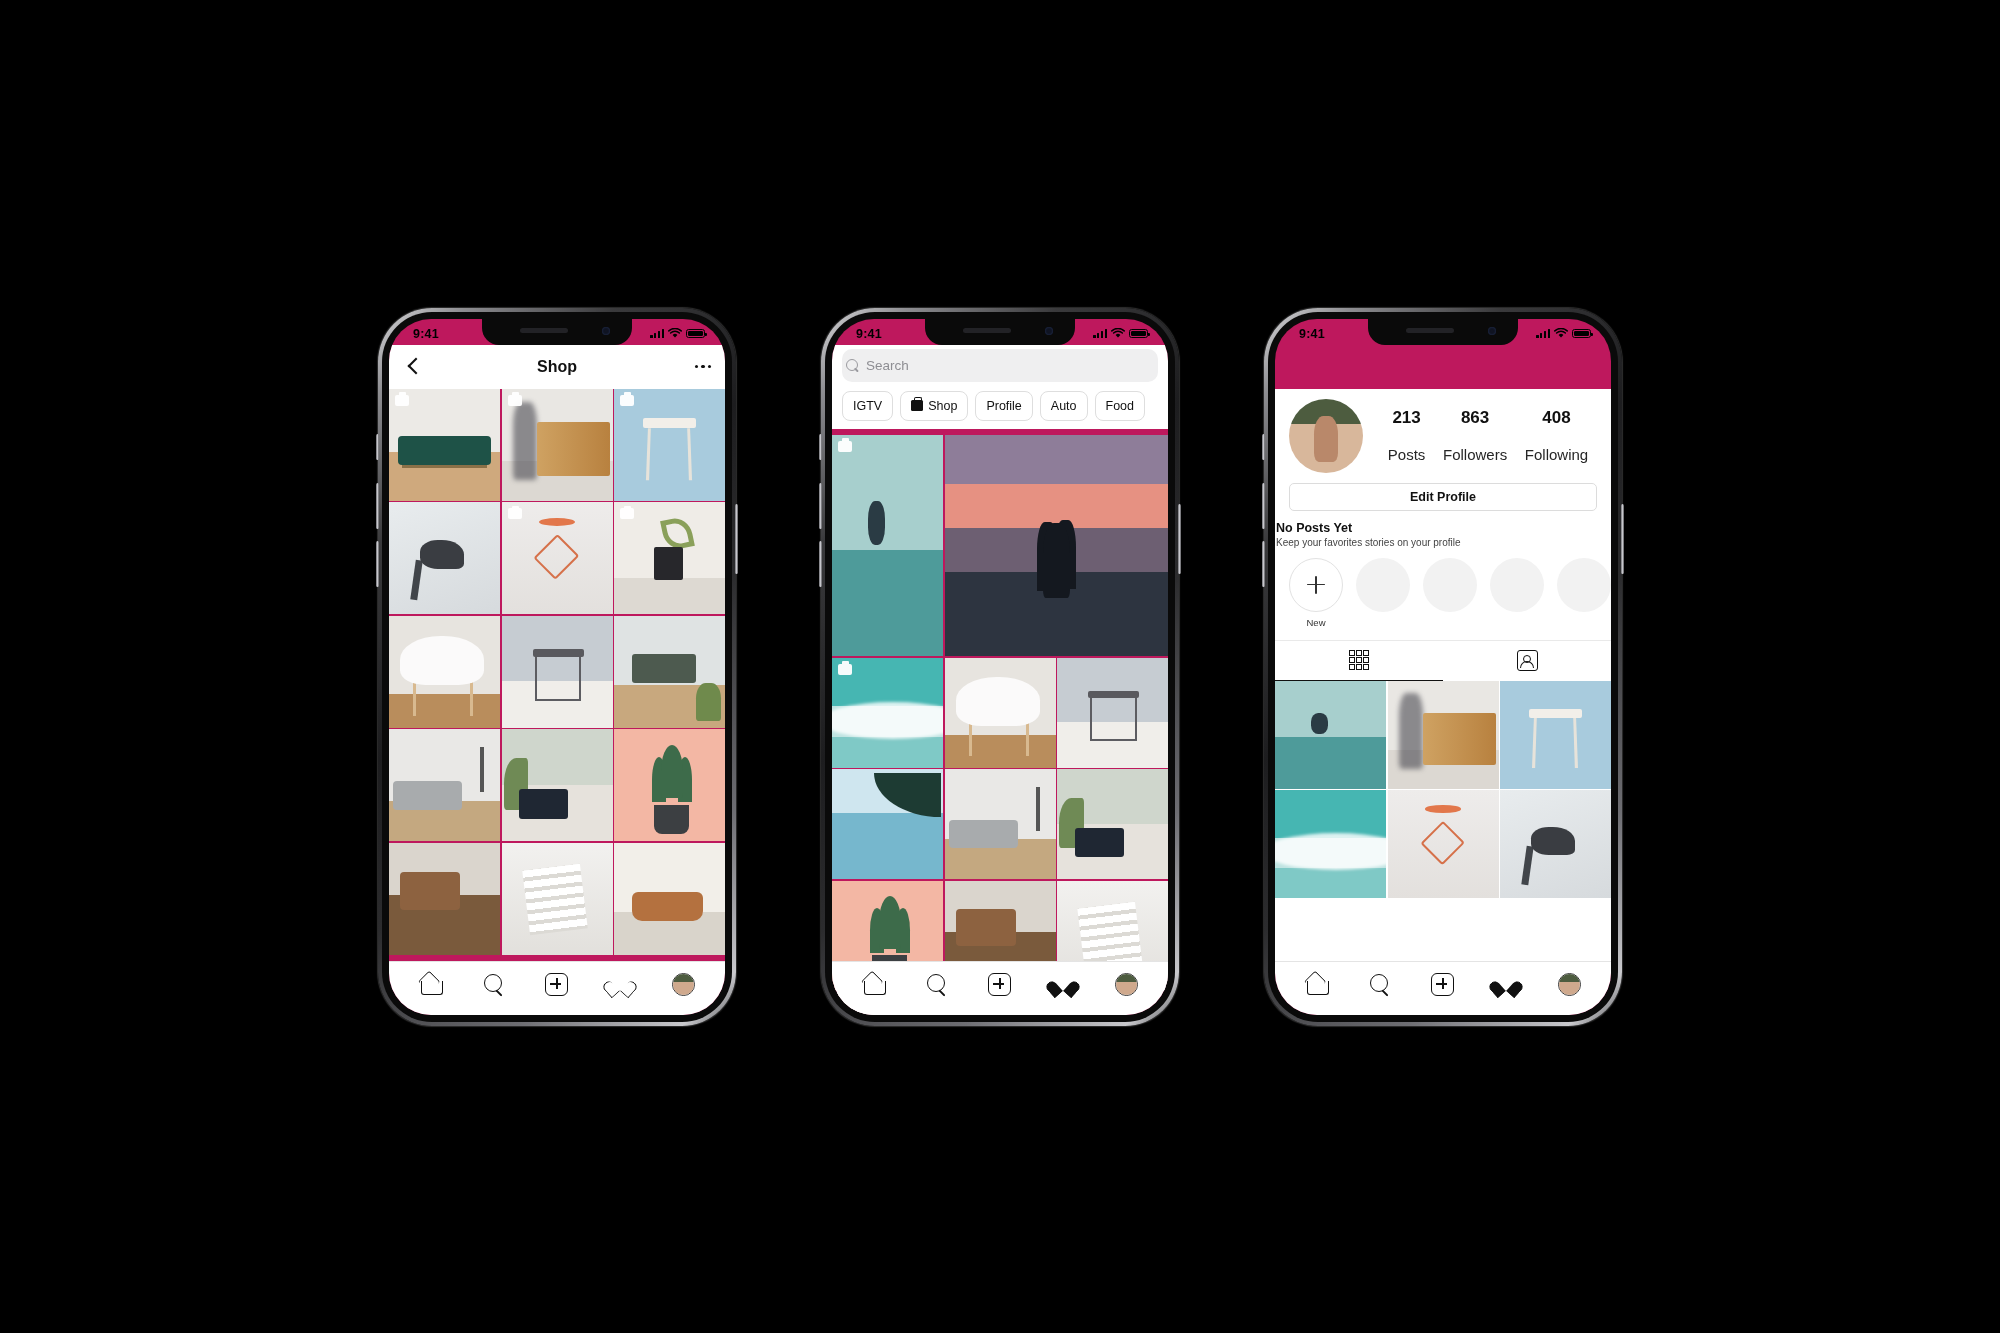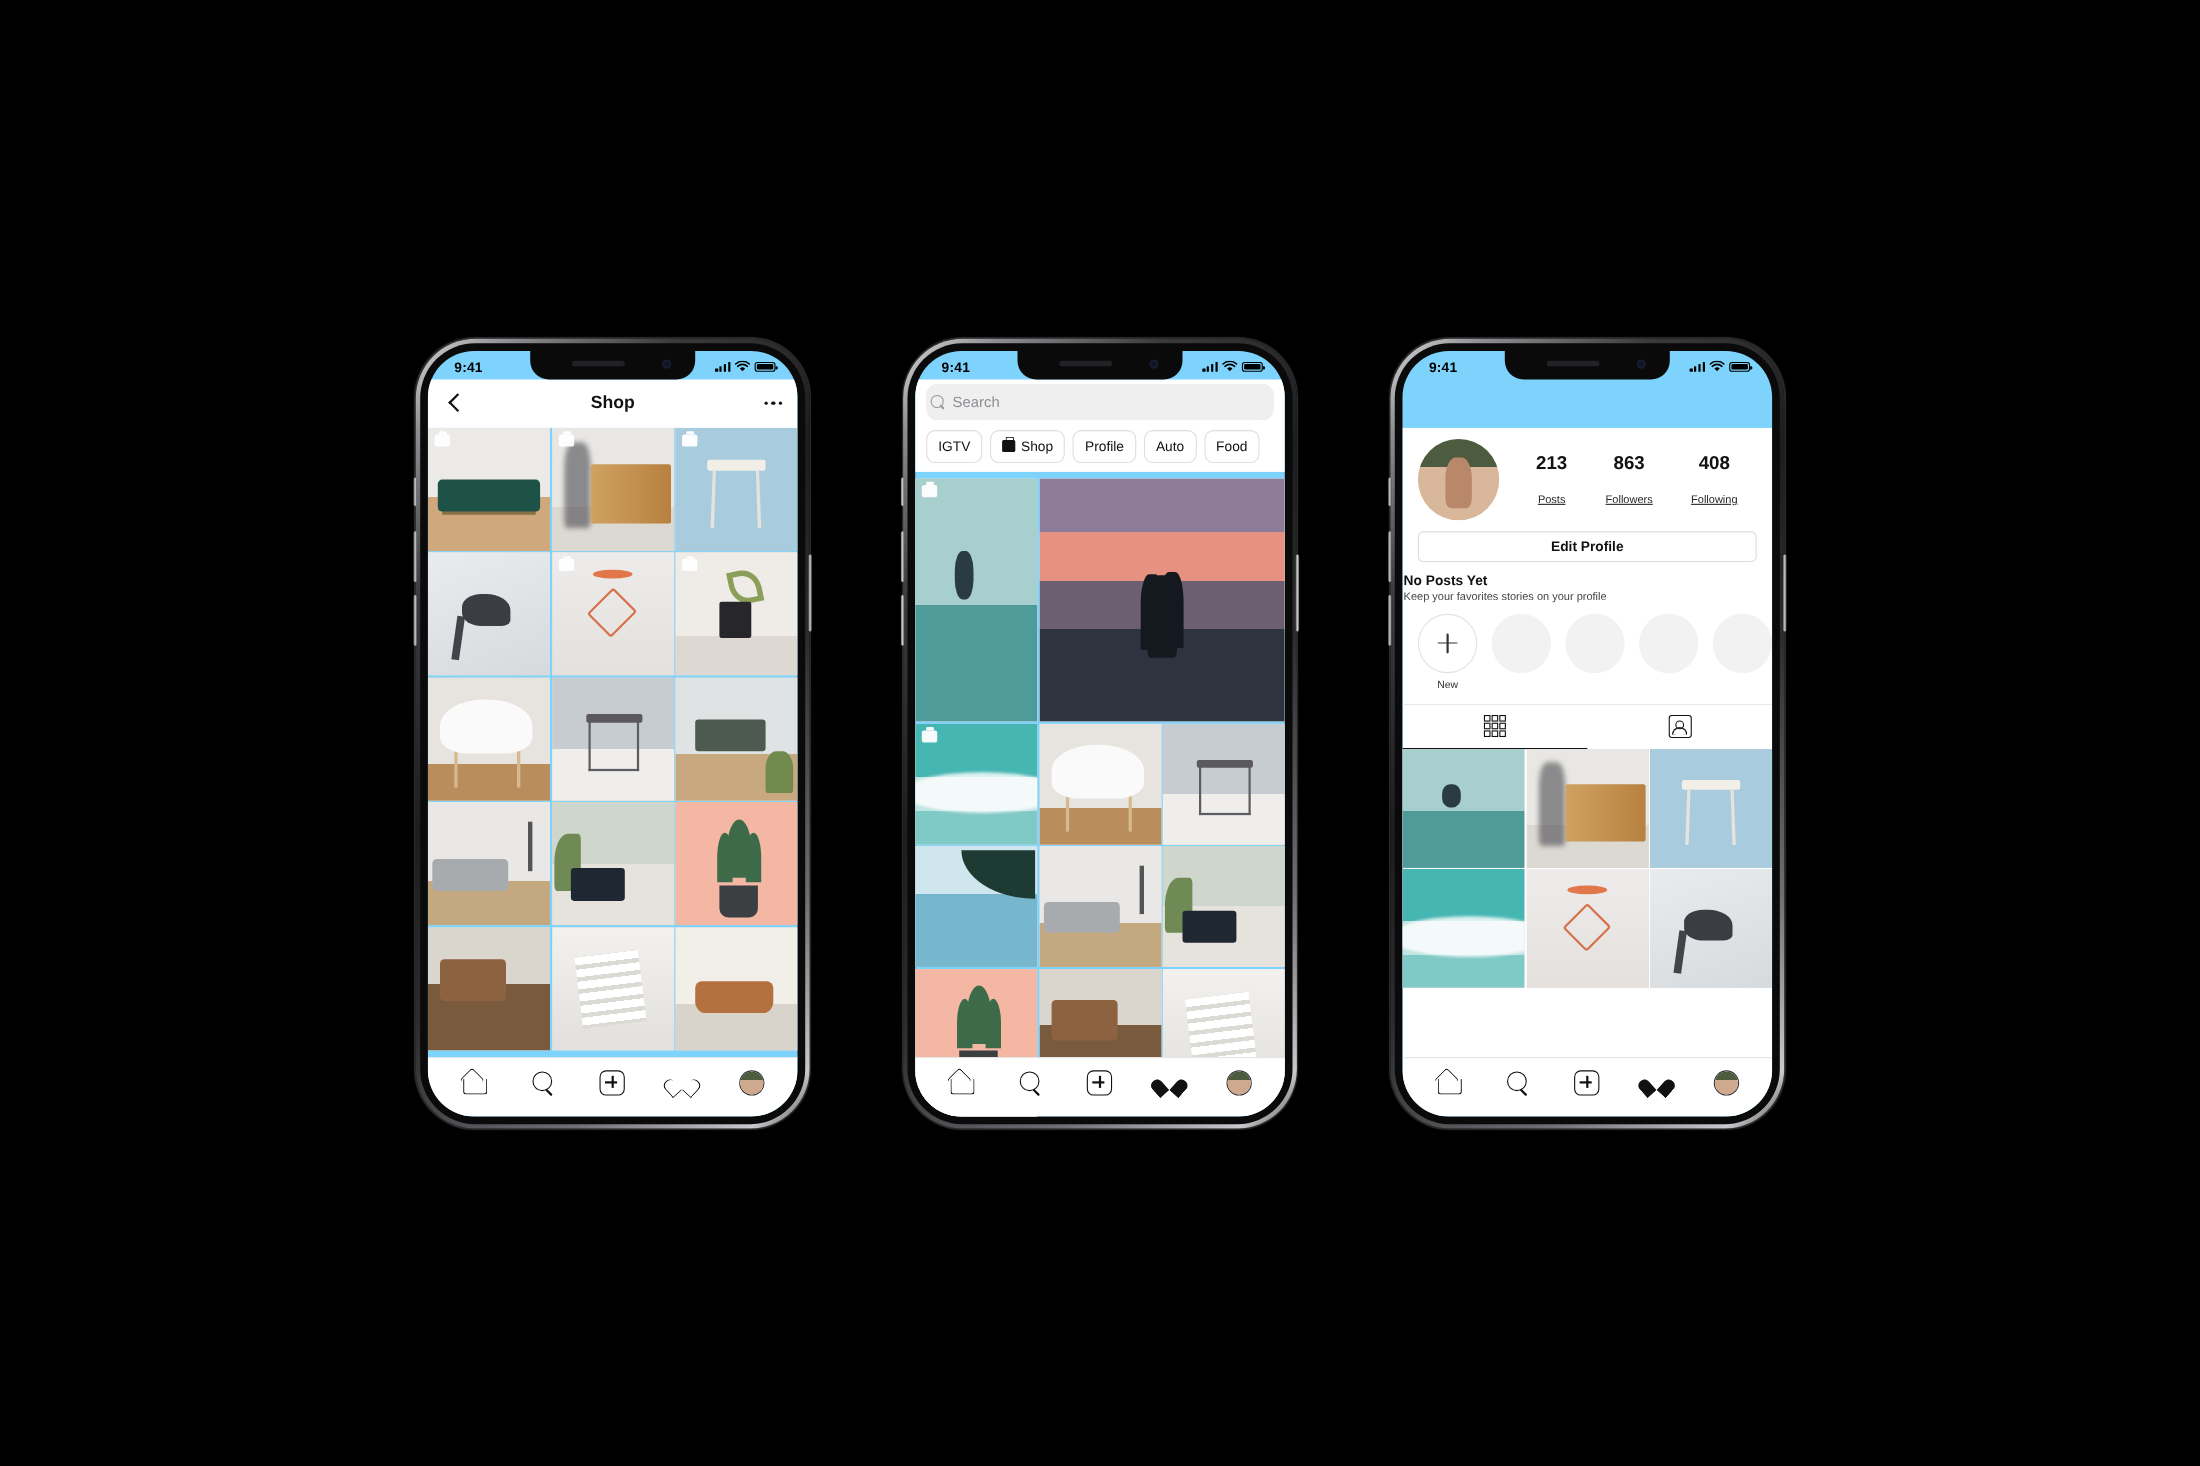--- a/index.html
+++ b/index.html
@@ -18,21 +18,21 @@
     position: absolute; inset: 0; border-radius: 54px;
     background: linear-gradient(135deg,#d8d8da 0%,#8e8e92 8%,#3a3a3c 22%,#1d1d1f 42%,#2c2c2e 58%,#6e6e73 80%,#c9c9cd 95%,#4a4a4c 100%);
     box-shadow: 0 0 1px 1px rgba(255,255,255,0.18);
   }
   .frame-inner {
     position: absolute; inset: 4px; border-radius: 50px;
     background: #0a0a0a;
   }
   .screen {
     position: absolute; inset: 11px; border-radius: 42px;
-    background: #7dd3fc; overflow: hidden;
+    background: #be185d; overflow: hidden;
   }
   .notch {
     position: absolute; top: 0; left: 50%; transform: translateX(-50%);
     width: 150px; height: 26px; background: #0a0a0a;
     border-bottom-left-radius: 17px; border-bottom-right-radius: 17px;
     z-index: 40;
   }
   .notch .speaker { position: absolute; top: 9px; left: 38px; width: 48px; height: 5px; border-radius: 3px; background: #222226; }
   .notch .cam { position: absolute; top: 8px; right: 22px; width: 8px; height: 8px; border-radius: 50%; background: #101422; box-shadow: inset 0 0 2px #2a3a66; }
 
@@ -105,21 +105,21 @@
     font-size: 12.5px; color: #111; white-space: nowrap;
   }
 
   
   .profile { position: absolute; top: 70px; left: 0; right: 0; bottom: 54px; background: #fff; }
   .prow { display: flex; align-items: center; padding: 10px 14px 0; gap: 16px; justify-content: space-between; }
   .pavatar { width: 74px; height: 74px; border-radius: 50%; overflow: hidden; position: relative; flex: 0 0 auto; }
   .stats { display: flex; flex: 1; justify-content: space-around; }
   .stat { text-align: center; }
   .stat .num { font-size: 17px; font-weight: bold; color: #111; }
-  .stat .lbl { font-size: 10px; color: #262626; margin-top: 18px; text-decoration: underline; }
+  .stat .lbl { font-size: 15px; color: #262626; margin-top: 18px; }
   .bio { padding: 9px 14px 0; }
   .bio-name { font-size: 12.5px; font-weight: bold; color: #111; }
   .bio-link { font-size: 12.5px; color: #355a94; margin-top: 3px; display: inline-block; }
   .editbtn {
     margin: 10px 14px 0; height: 28px; border: 1px solid #dcdcdc; border-radius: 5px;
     display: flex; align-items: center; justify-content: center; font-size: 12.5px; font-weight: bold; color: #111;
   }
   .noposts { padding: 10px 1px 0; }
   .np-title { font-size: 12.5px; font-weight: bold; color: #111; }
   .np-sub { font-size: 10px; color: #444; margin-top: 2px; }

